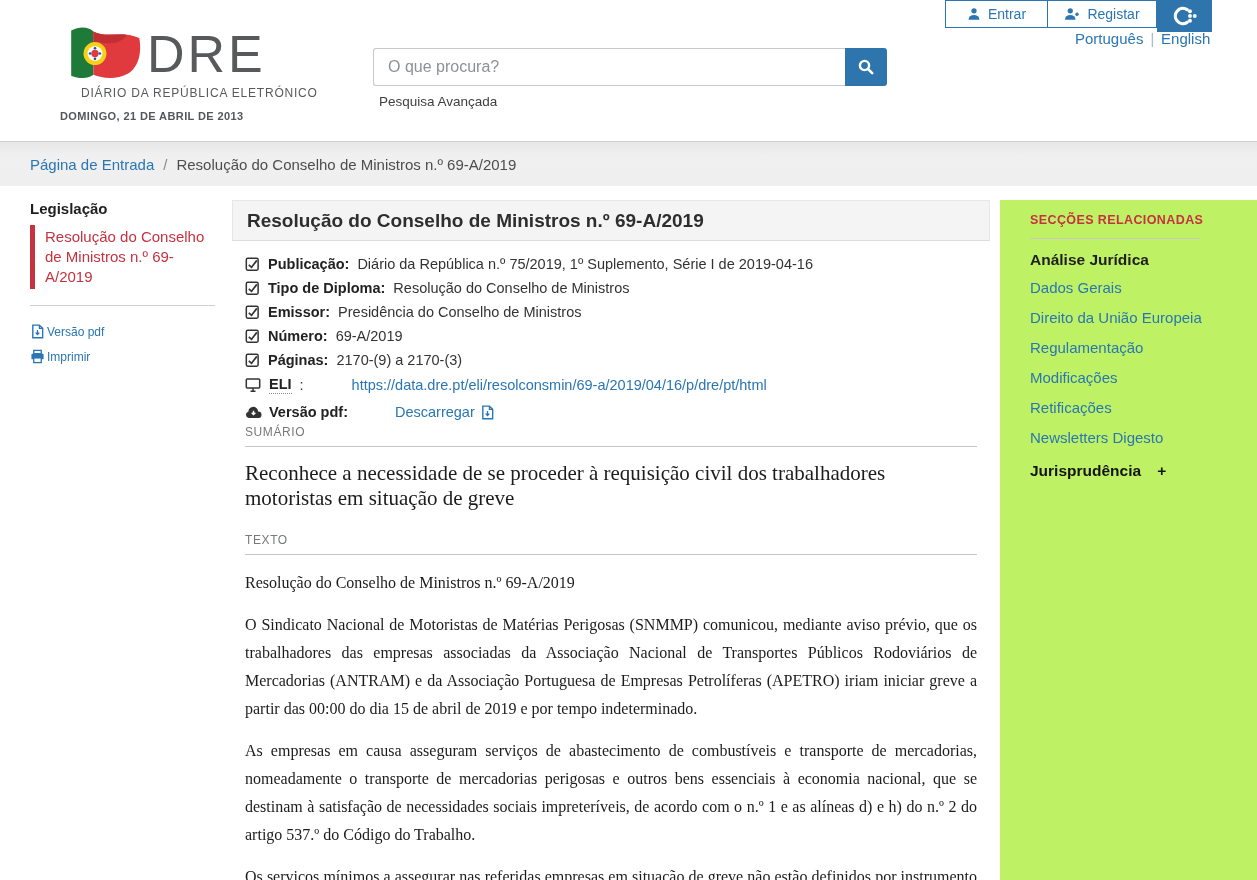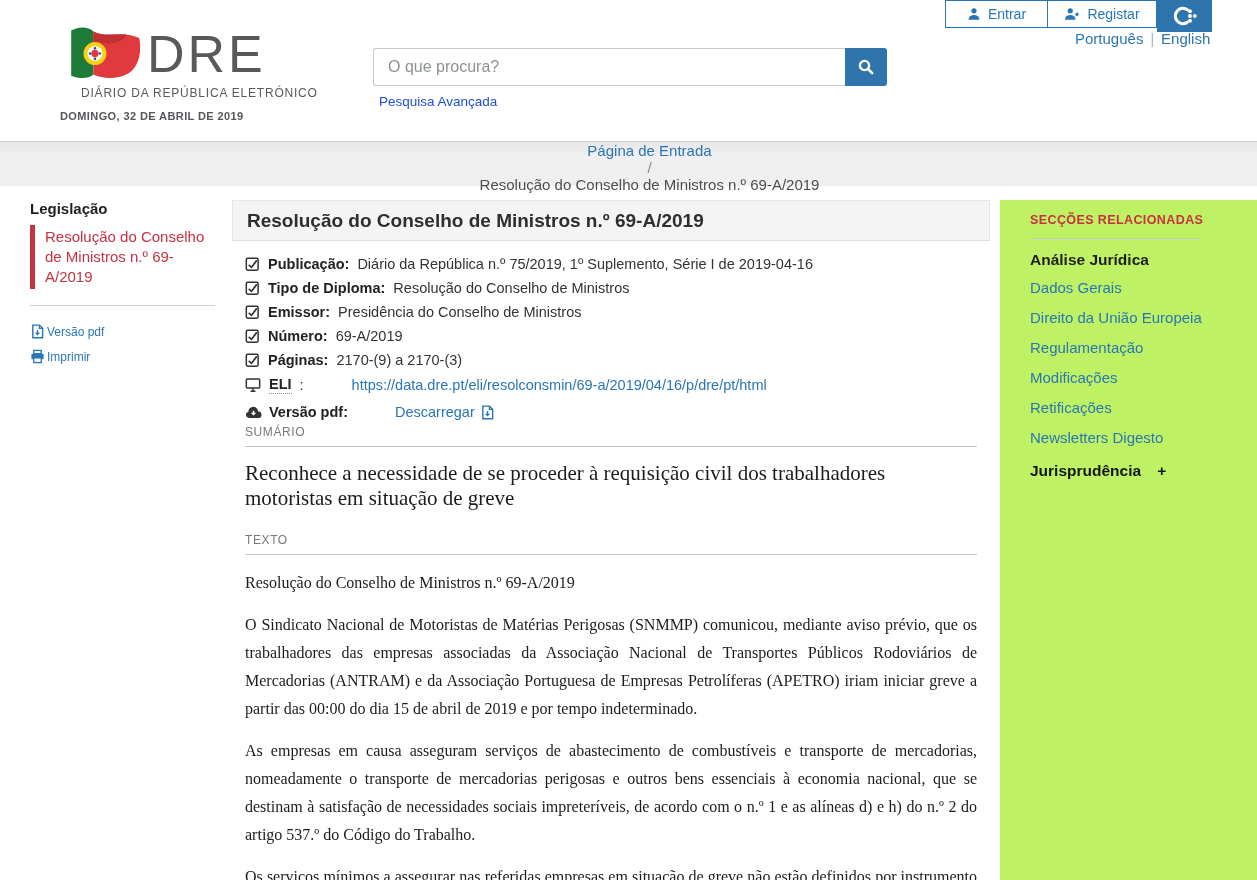--- a/index.html
+++ b/index.html
@@ -19,38 +19,38 @@
   .header-date { position:absolute; left:60px; top:110px; font-size:11px; font-weight:bold; color:#54565a; letter-spacing:.4px; }
 
   .search-area { position:absolute; left:373px; top:48px; }
   .search-row { display:flex; }
   .search-input { width:472px; height:38px; border:1px solid #c9c9c9; border-right:none;
                   border-radius:3px 0 0 3px; padding:0 14px; font-size:16px; color:#333;
                   font-family:"Liberation Sans", sans-serif; outline:none; }
   .search-input::placeholder { color:#8d9194; }
   .search-btn { width:42px; height:38px; background:#2e75ad; border:none; border-radius:0 3px 3px 0;
                 display:flex; align-items:center; justify-content:center; cursor:pointer; }
-  .advanced-link { display:inline-block; margin:8px 0 0 6px; font-size:13.5px; color:#1d4ed8; }
+  .advanced-link { display:inline-block; margin:8px 0 0 6px; font-size:13.5px; color:#404040; }
 
   .auth-group { position:absolute; top:0; left:945px; display:flex; align-items:flex-start; }
   .auth-btn { height:28px; border:1px solid #2a76b4; background:#fff; color:#2a76b4;
               font-size:14px; display:flex; align-items:center; justify-content:center; gap:7px; cursor:pointer; }
   .auth-btn.login { width:103px; }
   .auth-btn.register { width:110px; margin-left:-1px; }
   .access-btn { width:55px; height:32px; background:#2e75ad; border:none; display:flex;
                 align-items:center; justify-content:center; cursor:pointer; }
   .lang-row { position:absolute; top:30px; left:1075px; display:flex; align-items:center; font-size:15px; }
   .lang-link { color:#2a76b4; }
   .lang-sep { color:#9db6cc; margin:0 7px; font-size:14px; }
 
   
   .breadcrumb-bar { position:absolute; top:141px; left:0; width:1257px; height:45px;
                     background:linear-gradient(#e7e7e7, #f0f0f0 30%, #efefef);
-                    border-top:1px solid #cfcfcf; display:flex; align-items:center; padding-left:42px;
-                    font-size:15px;flex-direction:column; }
+                    border-top:1px solid #cfcfcf; display:flex; align-items:center; padding-left:30px;
+                    font-size:15px; }
   .breadcrumb-home { color:#2a76b4; }
   .breadcrumb-sep { color:#8a8a8a; margin:0 9px; }
   .breadcrumb-current { color:#4d4d4d; }
 
   
   .left-sidebar { position:absolute; left:30px; top:200px; width:188px; }
   .ls-heading { font-size:15px; font-weight:bold; color:#1f1f1f; margin-bottom:8px; }
   .ls-active { border-left:5px solid #c53240; padding:2px 0 2px 10px; color:#c53240;
                font-size:15px; line-height:20px; }
   .ls-divider { border:none; border-top:1px solid #cfcfcf; margin:16px 0 18px 0; width:185px; }
@@ -110,21 +110,21 @@
             <circle cx="39" cy="29.5" r="1.6" fill="#2b4ea0"></circle>
             <circle cx="33" cy="36" r="1.6" fill="#2b4ea0"></circle>
             <circle cx="45" cy="36" r="1.6" fill="#2b4ea0"></circle>
             <circle cx="39" cy="42.5" r="1.6" fill="#2b4ea0"></circle>
           </svg>
         </span>
         <span class="logo-acronym">DRE</span>
       </div>
       <div class="logo-tagline">DIÁRIO DA REPÚBLICA ELETRÓNICO</div>
     </div>
-    <div class="header-date">DOMINGO, 32 DE ABRIL DE 2019</div>
+    <div class="header-date">DOMINGO, 21 DE ABRIL DE 2013</div>
 
     <div class="search-area">
       <div class="search-row">
         <input class="search-input" type="text" placeholder="O que procura?" style="">
         <button class="search-btn">
           <span class="icon">
             <svg viewBox="0 0 18 18" width="18" height="18">
               <circle cx="7.5" cy="7.5" r="4.6" fill="none" stroke="#fff" stroke-width="2.4"></circle>
               <line x1="11" y1="11" x2="15.2" y2="15.2" stroke="#fff" stroke-width="2.6" stroke-linecap="round"></line>
             </svg>

